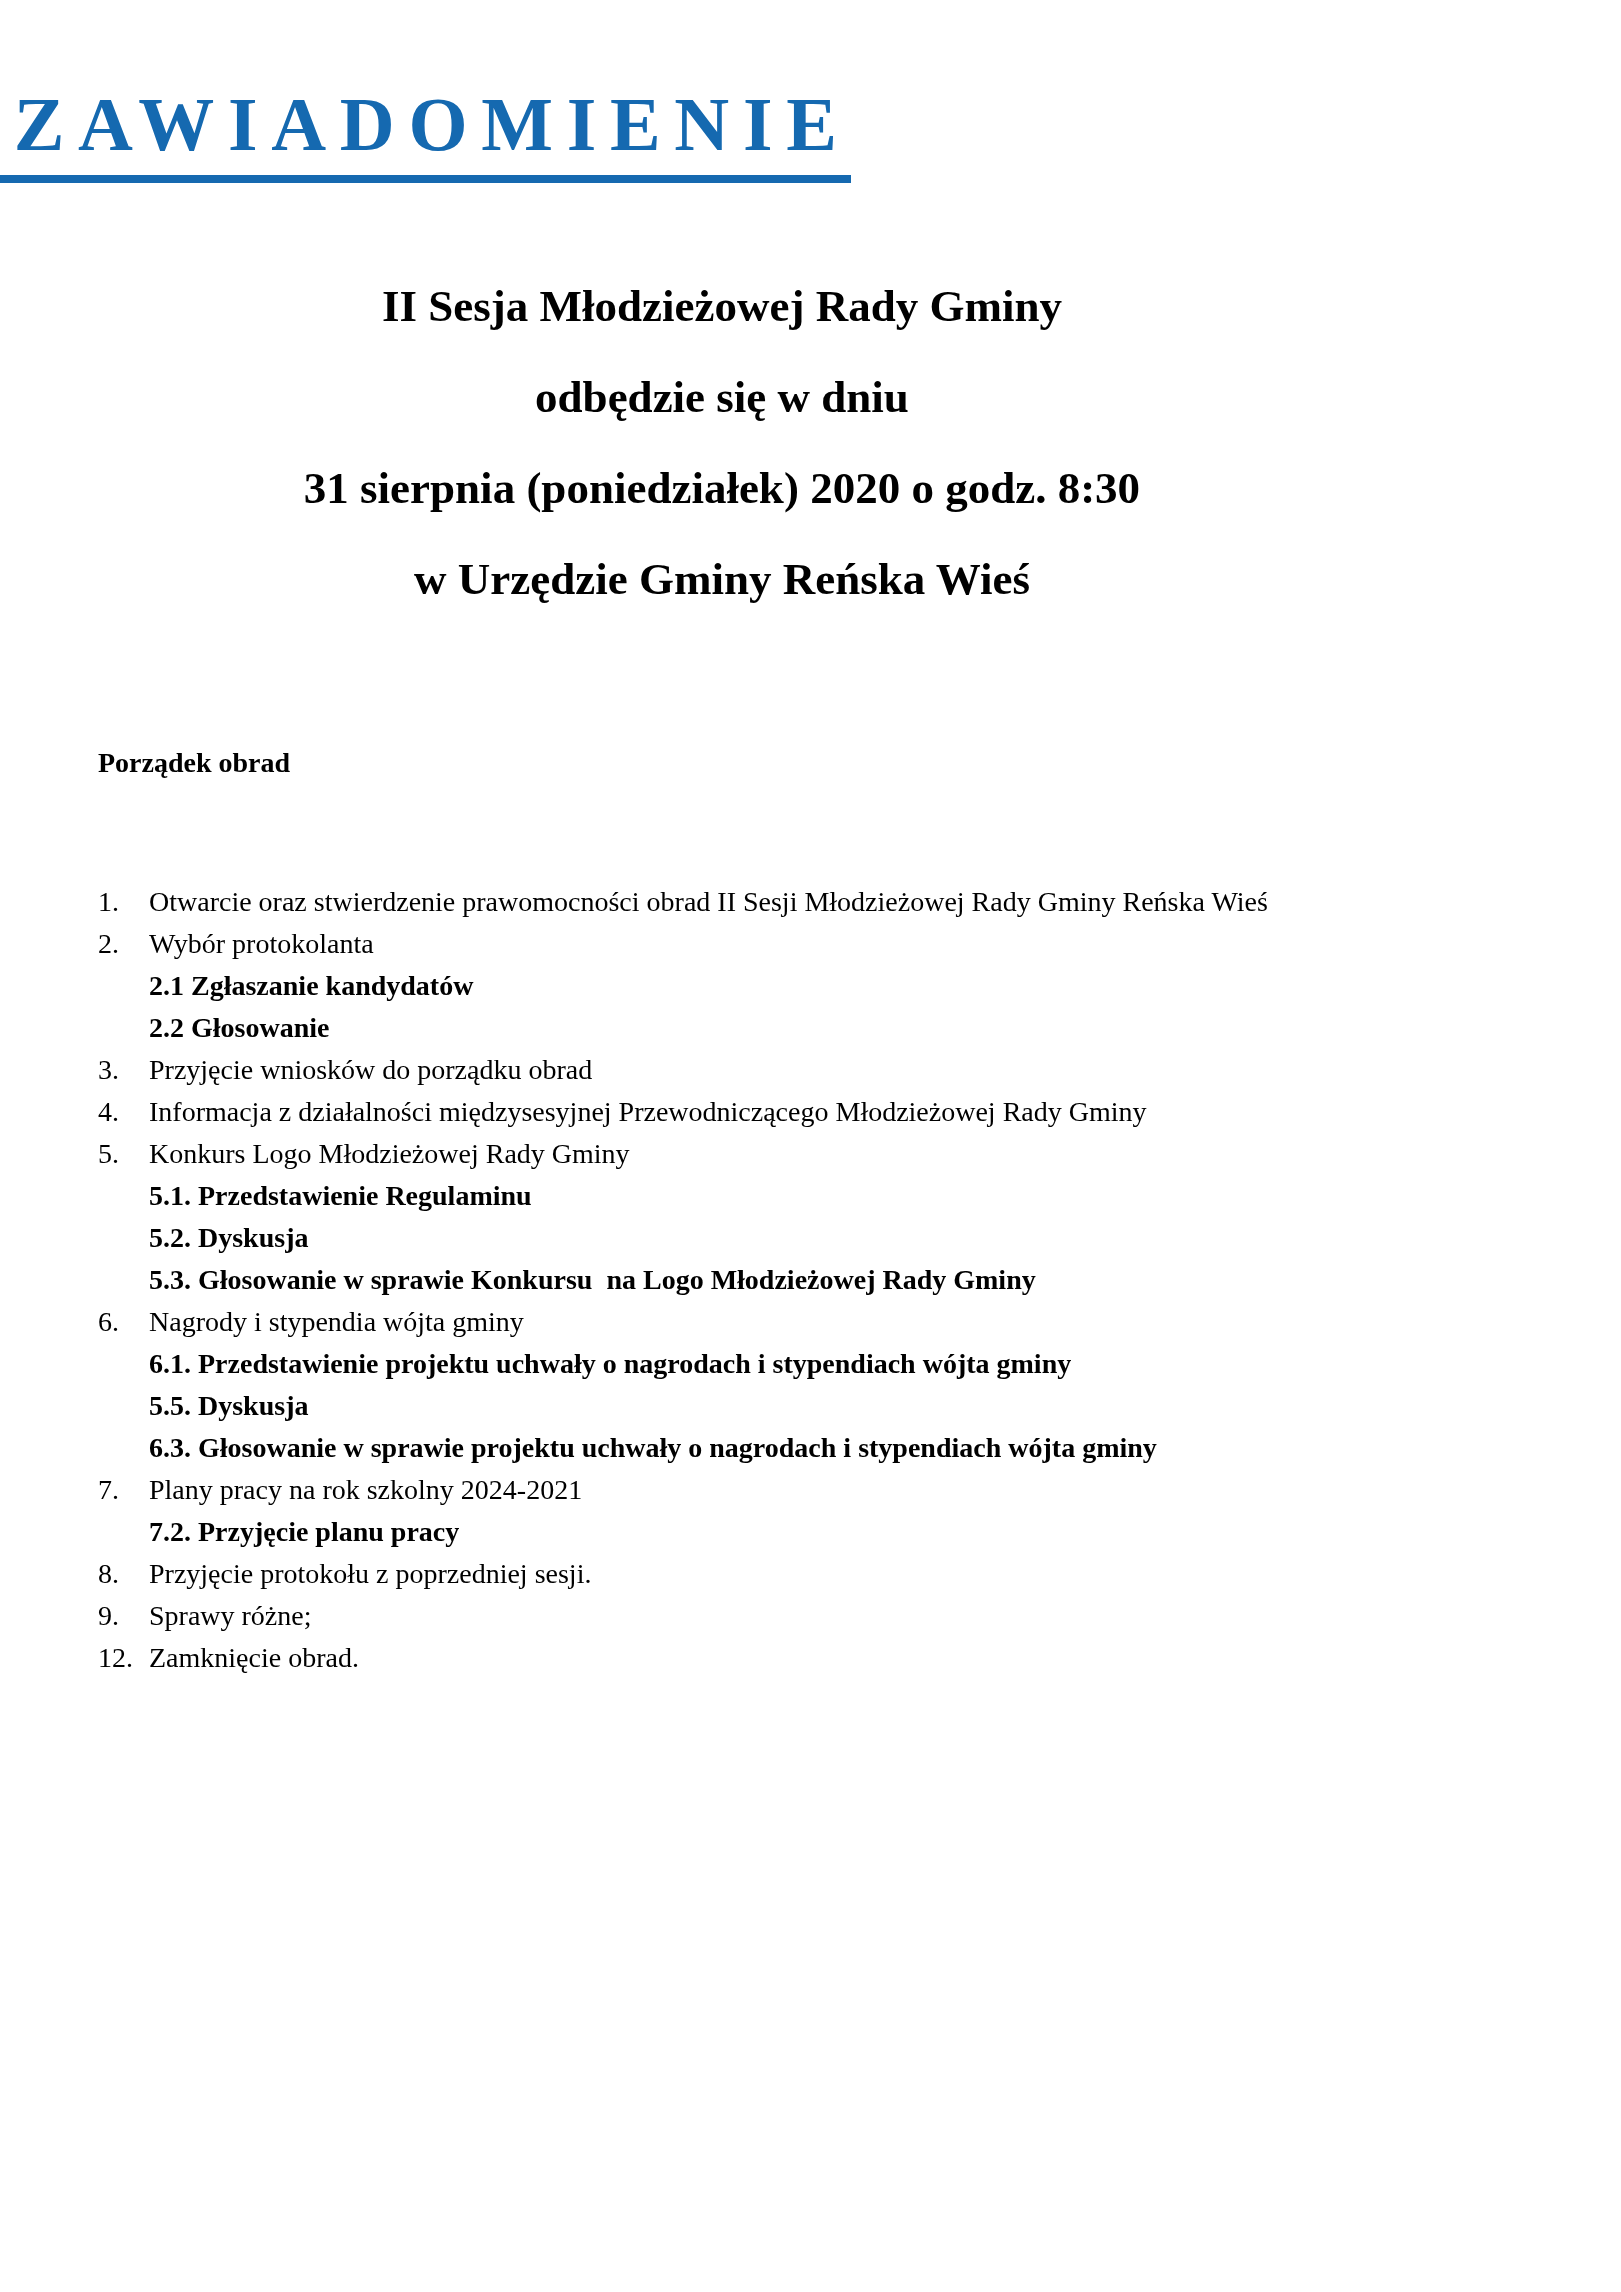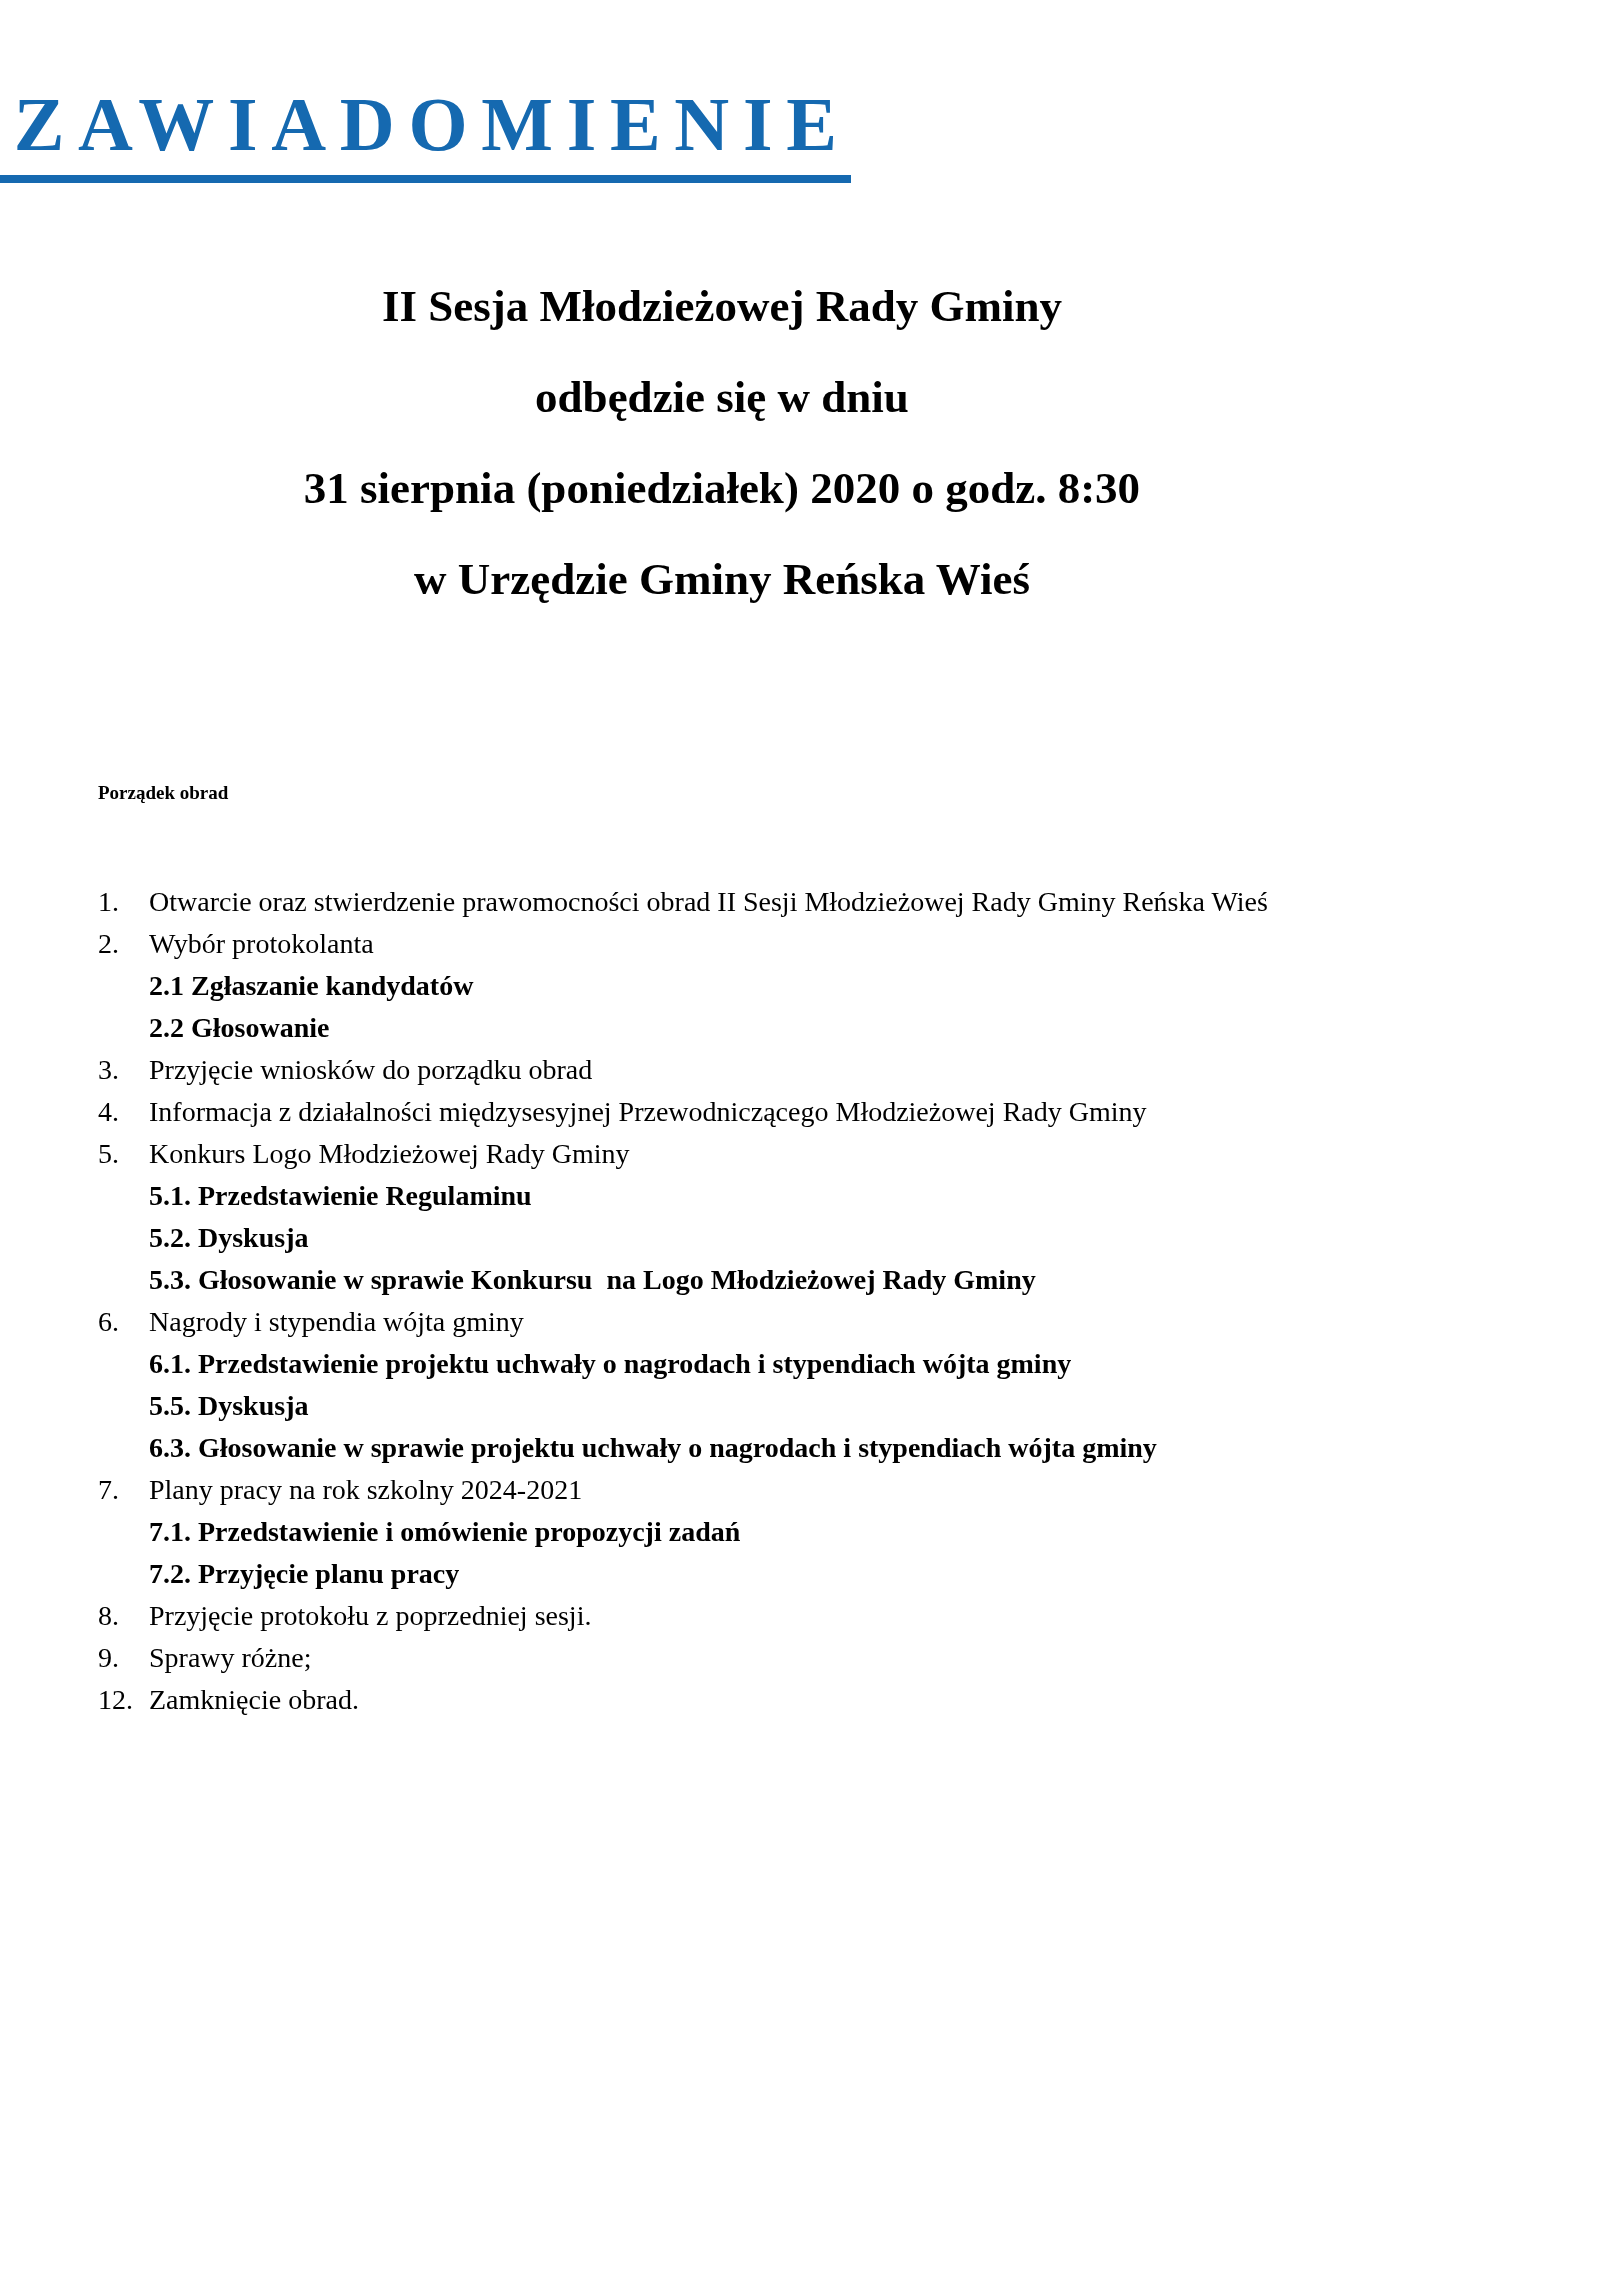--- a/index.html
+++ b/index.html
@@ -64,24 +64,24 @@
     white-space: nowrap;
   }
   .subtitle-line:last-child {
     margin-bottom: 17px;
   }
 
   
   .agenda-heading {
     position: absolute;
     left: 98px;
-    top: 782px;
-    font-family: "Liberation Serif", "DejaVu Serif", serif;
-    font-weight: bold;
-    font-size: 19px;
+    top: 746px;
+    font-family: "Liberation Serif", "DejaVu Serif", serif;
+    font-weight: bold;
+    font-size: 28px;
     line-height: 1.2;
     color: #000000;
   }
 
   
   .agenda-list {
     position: absolute;
     left: 98px;
     top: 888px;
     width: 1411px;
@@ -191,24 +191,20 @@
       <div class="agenda-row sub">
         <span class="marker"></span>
         <span class="text">6.3. Głosowanie w sprawie projektu uchwały o nagrodach i stypendiach wójta gminy</span>
       </div>
       <div class="agenda-row">
         <span class="marker">7.</span>
         <span class="text">Plany pracy na rok szkolny 2024-2021</span>
       </div>
       <div class="agenda-row sub">
         <span class="marker"></span>
-        <span class="text">7.1. Przedstawienie i omówienie propozycji zadań</span>
-      </div>
-      <div class="agenda-row sub">
-        <span class="marker"></span>
         <span class="text">7.2. Przyjęcie planu pracy</span>
       </div>
       <div class="agenda-row">
         <span class="marker">8.</span>
         <span class="text">Przyjęcie protokołu z poprzedniej sesji.</span>
       </div>
       <div class="agenda-row">
         <span class="marker">9.</span>
         <span class="text">Sprawy różne;</span>
       </div>

